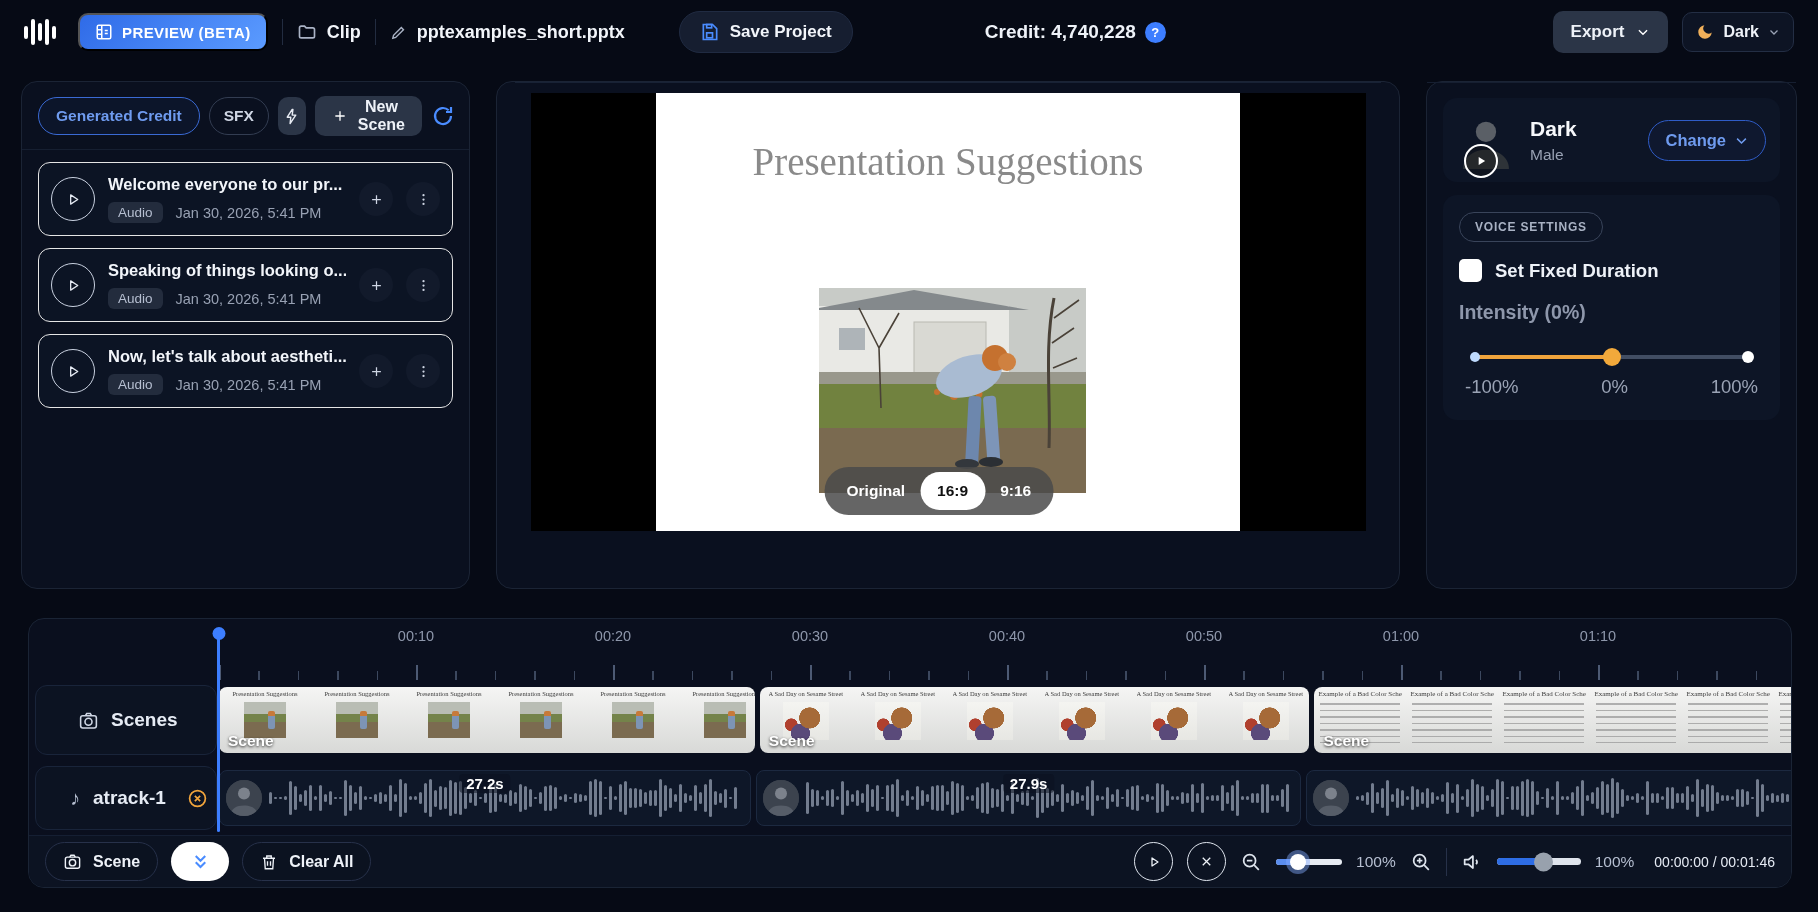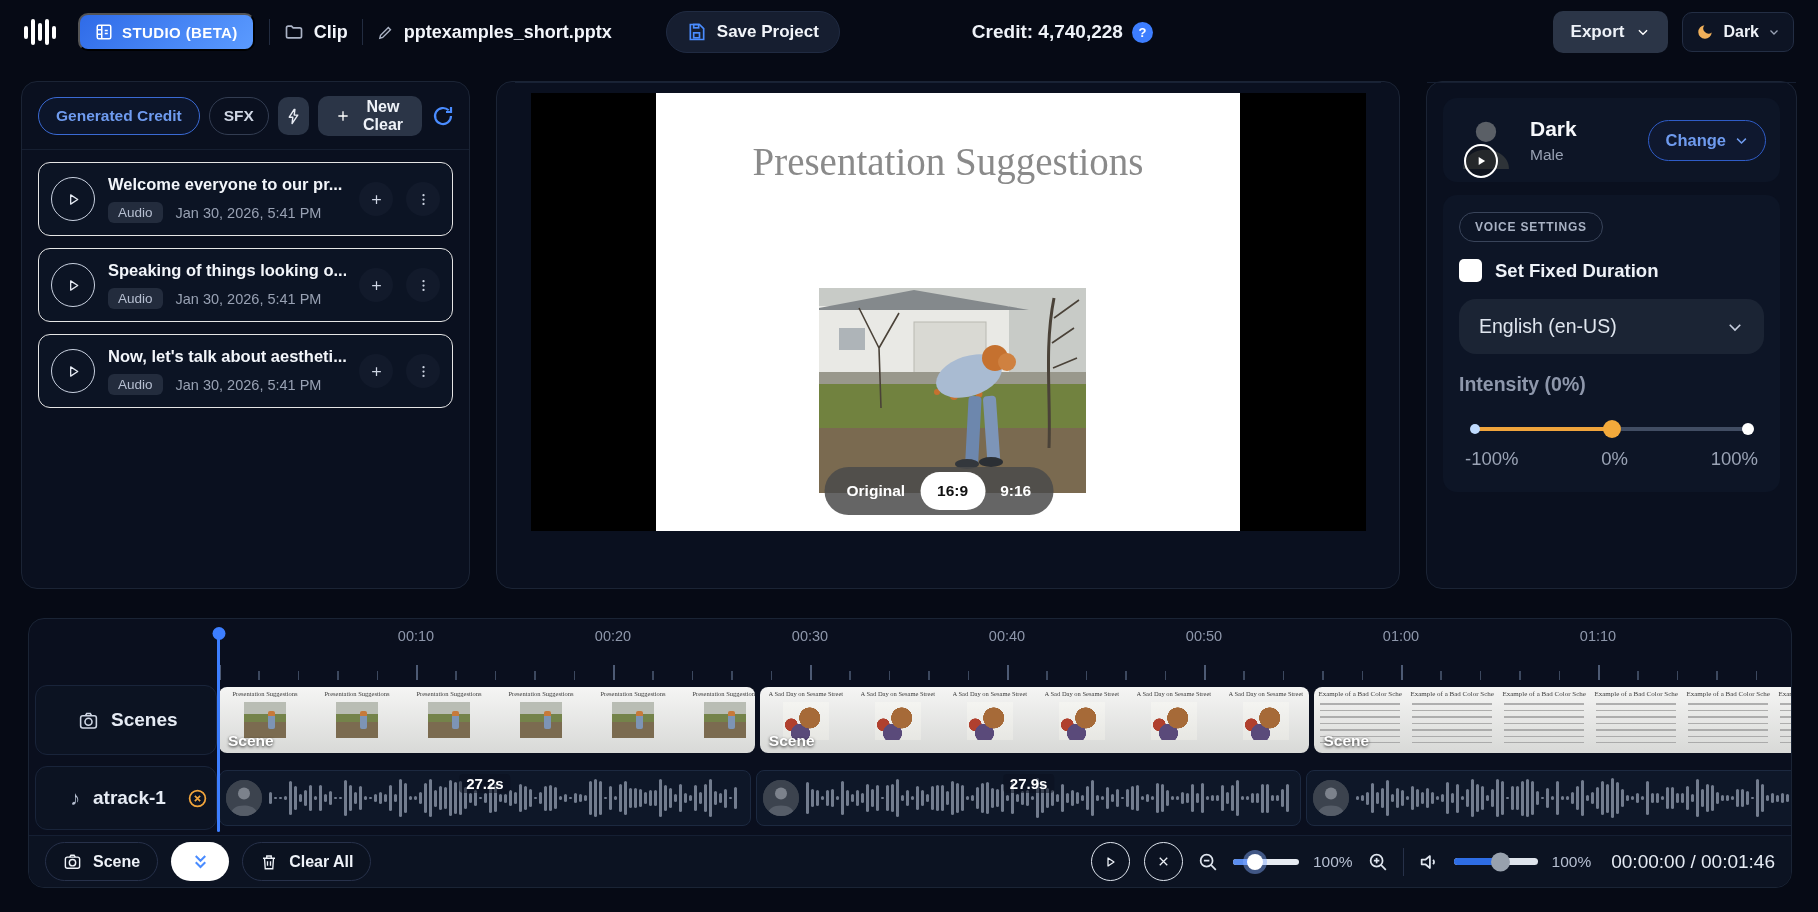--- a/index.html
+++ b/index.html
@@ -134,21 +134,21 @@
   .mag-btn { background:none; border:none; color:#dfe5ee; cursor:pointer; display:flex; }
   .hslider { position:relative; border-radius:4px; cursor:pointer; }
   .zoom-slider { width:66px; height:6px; background:#e7ebf2; }
   .zoom-fill { position:absolute; left:0; top:0; bottom:0; width:22px; background:#5b8dee; border-radius:4px; }
   .zoom-handle { position:absolute; left:14px; top:50%; transform:translateY(-50%); width:16px; height:16px; border-radius:50%; background:#fff; box-shadow:0 0 0 4px rgba(130,170,255,.45); }
   .vol-slider { width:84px; height:7px; background:#dfe4ec; }
   .vol-fill { position:absolute; left:0; top:0; bottom:0; width:46px; background:#2e6de5; border-radius:4px; }
   .vol-handle { position:absolute; left:37px; top:50%; transform:translateY(-50%); width:19px; height:19px; border-radius:50%; background:#98a1ad; }
   .pct-text { font-size:15.5px; color:#b6bfd1; }
   .tb-sep { width:1px; height:28px; background:#273149; }
-  .timecode { font-size:19px; color:#e6ebf4; margin-left:6px; white-space:nowrap; }
+  .timecode { font-size:14px; color:#e6ebf4; margin-left:6px; white-space:nowrap; }
 </style>
 </head>
 <body>
 
 <header class="topbar">
   <span class="logo">
       <i></i>
       <i></i>
       <i></i>
       <i></i>
@@ -158,21 +158,21 @@
     <span>
         <svg width="18" height="18" viewBox="0 0 24 24" fill="none" stroke="#fff" stroke-width="2">
           <rect x="3" y="3" width="18" height="18" rx="2"></rect>
           <line x1="9" y1="3" x2="9" y2="21"></line>
           <line x1="3" y1="9" x2="9" y2="9"></line>
           <line x1="3" y1="15" x2="9" y2="15"></line>
           <line x1="13" y1="10" x2="17" y2="10"></line>
           <line x1="13" y1="14" x2="17" y2="14"></line>
         </svg>
       </span>
-    <span>STUDIO (BETA)</span>
+    <span>PREVIEW (BETA)</span>
   </button>
   <span class="vsep"></span>
   <span class="crumb">
     <span class="muted-ic">
         <svg width="20" height="20" viewBox="0 0 24 24" fill="none" stroke="currentColor" stroke-width="2">
           <path d="M3 7a2 2 0 0 1 2-2h4l2 2h8a2 2 0 0 1 2 2v8a2 2 0 0 1-2 2H5a2 2 0 0 1-2-2z"></path>
         </svg>
       </span>
     <span>Clip</span>
   </span>
@@ -239,21 +239,21 @@
               <path d="M13 2 6 13h5l-1 9 8-12h-5l1-8z" stroke-linejoin="round"></path>
             </svg>
           </span>
       </button>
       <button class="newclip-btn">
         <span>
             <svg width="16" height="16" viewBox="0 0 24 24" fill="none" stroke="#fff" stroke-width="2">
               <path d="M12 5v14M5 12h14"></path>
             </svg>
           </span>
-        <span>New Clear</span>
+        <span>New Scene</span>
       </button>
       <button class="refresh-btn">
         <span><svg width="24" height="24" viewBox="0 0 24 24" fill="none" stroke="currentColor" stroke-width="2.2">
               <path d="M20 12a8 8 0 1 1-2.34-5.66"></path>
               <polyline points="20 3 20 8 15 8"></polyline>
             </svg></span>
       </button>
     </div>
     <div class="hdiv"></div>
     <div>
@@ -421,28 +421,20 @@
               <polyline points="5 9 12 16 19 9"></polyline>
             </svg>
           </span>
       </button>
     </div>
     <div class="settings-card">
       <span class="vs-pill">VOICE SETTINGS</span>
       <div class="fixed-row">
         <button class="checkbox"></button>
         <span class="fixed-label">Set Fixed Duration</span>
-      </div>
-      <div class="lang-select">
-        <span>English (en-US)</span>
-        <span>
-            <svg width="18" height="18" viewBox="0 0 24 24" fill="none" stroke="#c7cede" stroke-width="2.2">
-              <polyline points="5 9 12 16 19 9"></polyline>
-            </svg>
-          </span>
       </div>
       <div class="intensity-label">Intensity (0%)</div>
       <div class="slider-row">
         <span class="sl-track-l"></span>
         <span class="sl-track-r"></span>
         <span class="sl-dot-l"></span>
         <span class="sl-dot-r"></span>
         <span class="sl-handle"></span>
       </div>
       <div class="slider-labels">

